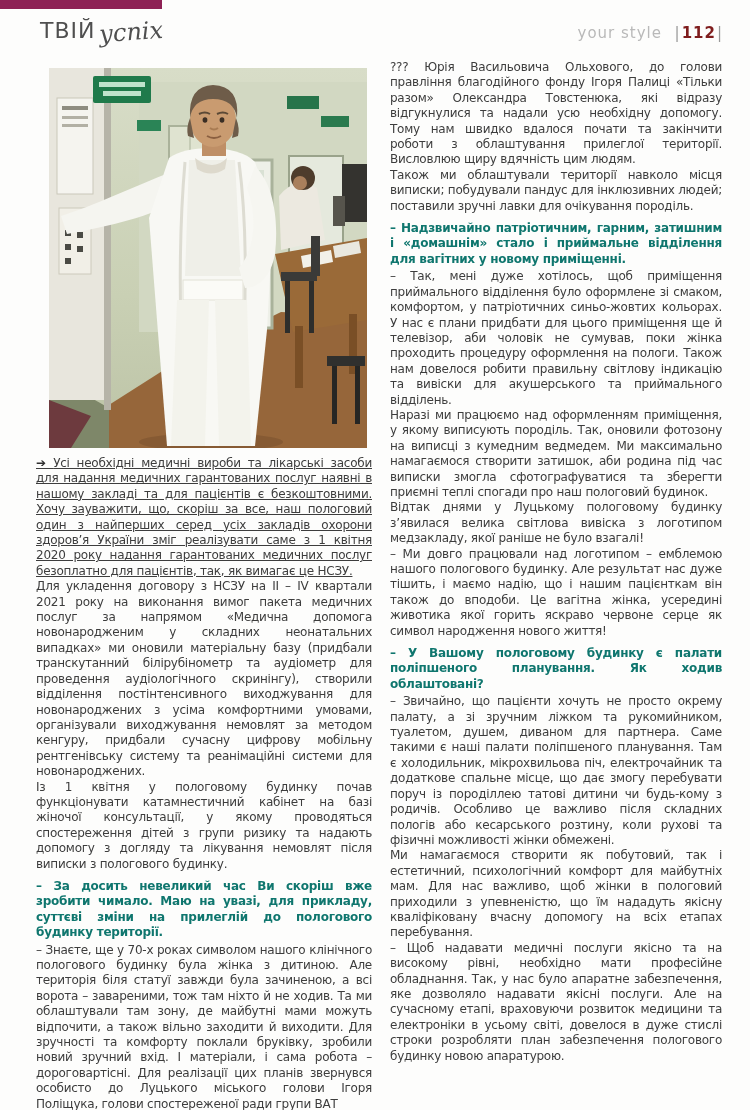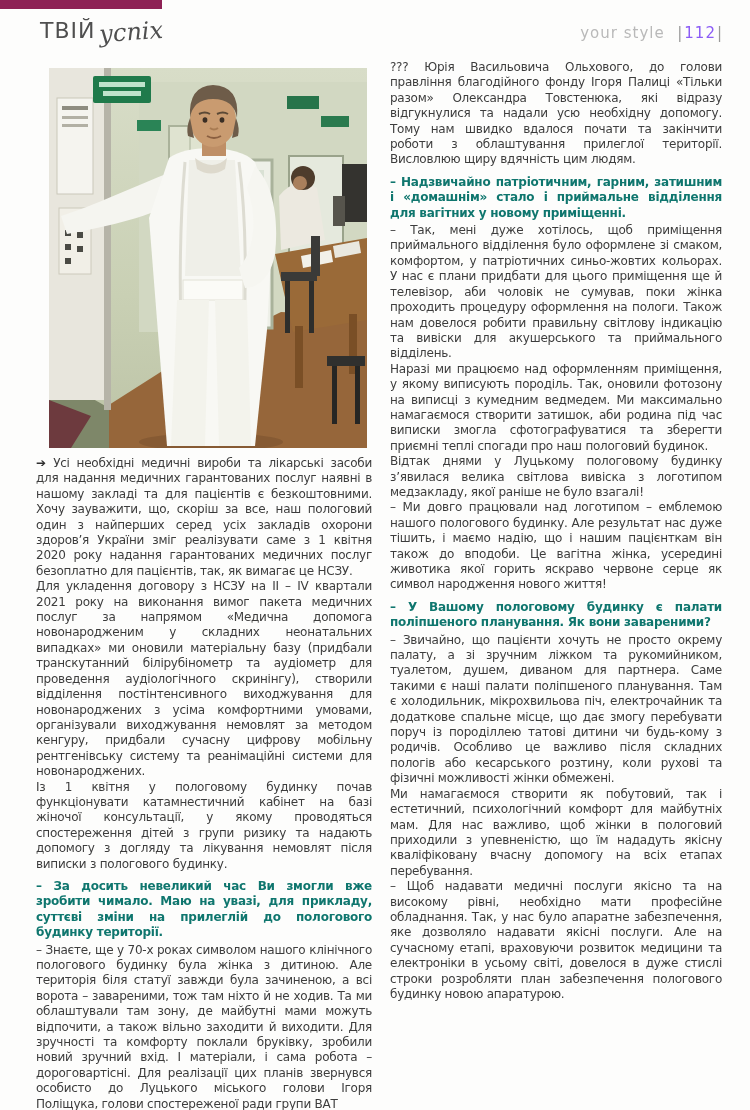--- a/index.html
+++ b/index.html
@@ -10,28 +10,28 @@
     color:#3d3d3d;
   }
   
   .topbar{position:absolute;left:0;top:0;width:162px;height:9px;background:#8e2155;}
   .logo{position:absolute;left:40px;top:20px;display:flex;align-items:flex-start;line-height:1;}
   .logo-main{font-size:22px;font-weight:500;color:#4f4f4f;letter-spacing:1px;}
   .logo-script{font-family:"DejaVu Serif","Liberation Serif",serif;font-style:italic;
     font-size:24px;color:#4f4f4f;margin-left:4px;transform:rotate(-4deg);}
   .header-right{position:absolute;right:26px;top:24px;font-size:15px;color:#b9b9b9;letter-spacing:1px;}
   .header-right .bar{color:#9a9a9a;font-weight:400;margin:0 1px;}
-  .header-right .pagenum{color:#8b5cf6;font-weight:normal;letter-spacing:1px;}
+  .header-right .pagenum{color:#7f1d1d;font-weight:bold;letter-spacing:1px;}
   
   .col{position:absolute;top:68px;font-size:12px;line-height:15.4px;letter-spacing:-0.25px;text-align:justify;}
   .col-left{left:36px;width:336px;}
   .col-right{left:390px;top:60px;width:332px;}
   .para{margin:0;}
   .question{margin:7px 0 2px 0;color:#0f766e;font-weight:bold;}
-  .lead{margin-top:8px;}
+  .lead{margin-top:8px;text-decoration:underline;}
   .arrow{color:#2f2f2f;font-weight:bold;}
   
   .photo{width:318px;height:380px;margin-left:13px;display:block;}
 </style>
 </head>
 <body>
 
 <div class="page">
 
   <div class="topbar"></div>
@@ -142,30 +142,31 @@
       <ellipse cx="173" cy="52" rx="2.4" ry="2.8" fill="#3a2e24"></ellipse>
       <path d="M150,46 q6,-3 11,0" stroke="#5b4936" stroke-width="2" fill="none"></path>
       <path d="M168,46 q6,-3 11,0" stroke="#5b4936" stroke-width="2" fill="none"></path>
       <path d="M158,68 q7,4 14,0" stroke="#8a5f40" stroke-width="2" fill="none"></path>
       <path d="M161,60 q4,3 8,0" stroke="#a87b52" stroke-width="2" fill="none"></path>
     </svg>
 
     <p class="para lead"><span class="arrow">➔ </span><span>Усі необхідні медичні вироби та лікарські засоби для надання медичних гарантованих послуг наявні в нашому закладі та для пацієнтів є безкоштовними. Хочу зауважити, що, скоріш за все, наш пологовий один з найперших серед усіх закладів охорони здоров’я України зміг реалізувати саме з 1 квітня 2020 року надання гарантованих медичних послуг безоплатно для пацієнтів, так, як вимагає це НСЗУ.</span></p>
     <p class="para">Для укладення договору з НСЗУ на II – IV квартали 2021 року на виконання вимог пакета медичних послуг за напрямом «Медична допомога новонародженим у складних неонатальних випадках» ми оновили матеріальну базу (придбали транскутанний білірубінометр та аудіометр для проведення аудіологічного скринінгу), створили відділення постінтенсивного виходжування для новонароджених з усіма комфортними умовами, організували виходжування немовлят за методом кенгуру, придбали сучасну цифрову мобільну рентгенівську систему та реанімаційні системи для новонароджених.</p>
     <p class="para">Із 1 квітня у пологовому будинку почав функціонувати катамнестичний кабінет на базі жіночої консультації, у якому проводяться спостереження дітей з групи ризику та надають допомогу з догляду та лікування немовлят після виписки з пологового будинку.</p>
-    <p class="question">– За досить невеликий час Ви змогли вже зробити чимало. Маю на увазі, для прикладу, суттєві зміни на прилеглій до пологового будинку території.</p>
+    <p class="question">– За досить невеликий час Ви скоріш вже зробити чимало. Маю на увазі, для прикладу, суттєві зміни на прилеглій до пологового будинку території.</p>
     <p class="para">– Знаєте, ще у 70-х роках символом нашого клінічного пологового будинку була жінка з дитиною. Але територія біля статуї завжди була зачиненою, а всі ворота – завареними, тож там ніхто й не ходив. Та ми облаштували там зону, де майбутні мами можуть відпочити, а також вільно заходити й виходити. Для зручності та комфорту поклали бруківку, зробили новий зручний вхід. І матеріали, і сама робота – дороговартісні. Для реалізації цих планів звернувся особисто до Луцького міського голови Ігоря Поліщука, голови спостереженої ради групи ВАТ</p>
   </div>
 
   <div class="col col-right">
     <p class="para">??? Юрія Васильовича Ольхового, до голови правління благодійного фонду Ігоря Палиці «Тільки разом» Олександра Товстенюка, які відразу відгукнулися та надали усю необхідну допомогу. Тому нам швидко вдалося почати та закінчити роботи з облаштування прилеглої території. Висловлюю щиру вдячність цим людям.</p>
+    <p class="para">Також ми облаштували території навколо місця виписки; побудували пандус для інклюзивних людей; поставили зручні лавки для очікування породіль.</p>
     <p class="question">– Надзвичайно патріотичним, гарним, затишним і «домашнім» стало і приймальне відділення для вагітних у новому приміщенні.</p>
     <p class="para">– Так, мені дуже хотілось, щоб приміщення приймального відділення було оформлене зі смаком, комфортом, у патріотичних синьо-жовтих кольорах. У нас є плани придбати для цього приміщення ще й телевізор, аби чоловік не сумував, поки жінка проходить процедуру оформлення на пологи. Також нам довелося робити правильну світлову індикацію та вивіски для акушерського та приймального відділень.</p>
     <p class="para">Наразі ми працюємо над оформленням приміщення, у якому виписують породіль. Так, оновили фотозону на виписці з кумедним ведмедем. Ми максимально намагаємося створити затишок, аби родина під час виписки змогла сфотографуватися та зберегти приємні теплі спогади про наш пологовий будинок.</p>
     <p class="para">Відтак днями у Луцькому пологовому будинку з’явилася велика світлова вивіска з логотипом медзакладу, якої раніше не було взагалі!</p>
     <p class="para">– Ми довго працювали над логотипом – емблемою нашого пологового будинку. Але результат нас дуже тішить, і маємо надію, що і нашим пацієнткам він також до вподоби. Це вагітна жінка, усередині животика якої горить яскраво червоне серце як символ народження нового життя!</p>
-    <p class="question">– У Вашому пологовому будинку є палати поліпшеного планування. Як вони завареними?</p>
+    <p class="question">– У Вашому пологовому будинку є палати поліпшеного планування. Як ходив облаштовані?</p>
     <p class="para">– Звичайно, що пацієнти хочуть не просто окрему палату, а зі зручним ліжком та рукомийником, туалетом, душем, диваном для партнера. Саме такими є наші палати поліпшеного планування. Там є холодильник, мікрохвильова піч, електрочайник та додаткове спальне місце, що дає змогу перебувати поруч із породіллею татові дитини чи будь-кому з родичів. Особливо це важливо після складних пологів або кесарського розтину, коли рухові та фізичні можливості жінки обмежені.</p>
     <p class="para">Ми намагаємося створити як побутовий, так і естетичний, психологічний комфорт для майбутніх мам. Для нас важливо, щоб жінки в пологовий приходили з упевненістю, що їм нададуть якісну кваліфіковану вчасну допомогу на всіх етапах перебування.</p>
     <p class="para">– Щоб надавати медичні послуги якісно та на високому рівні, необхідно мати професійне обладнання. Так, у нас було апаратне забезпечення, яке дозволяло надавати якісні послуги. Але на сучасному етапі, враховуючи розвиток медицини та електроніки в усьому світі, довелося в дуже стислі строки розробляти план забезпечення пологового будинку новою апаратурою.</p>
   </div>
 
 </div>
 
 </body></html>

